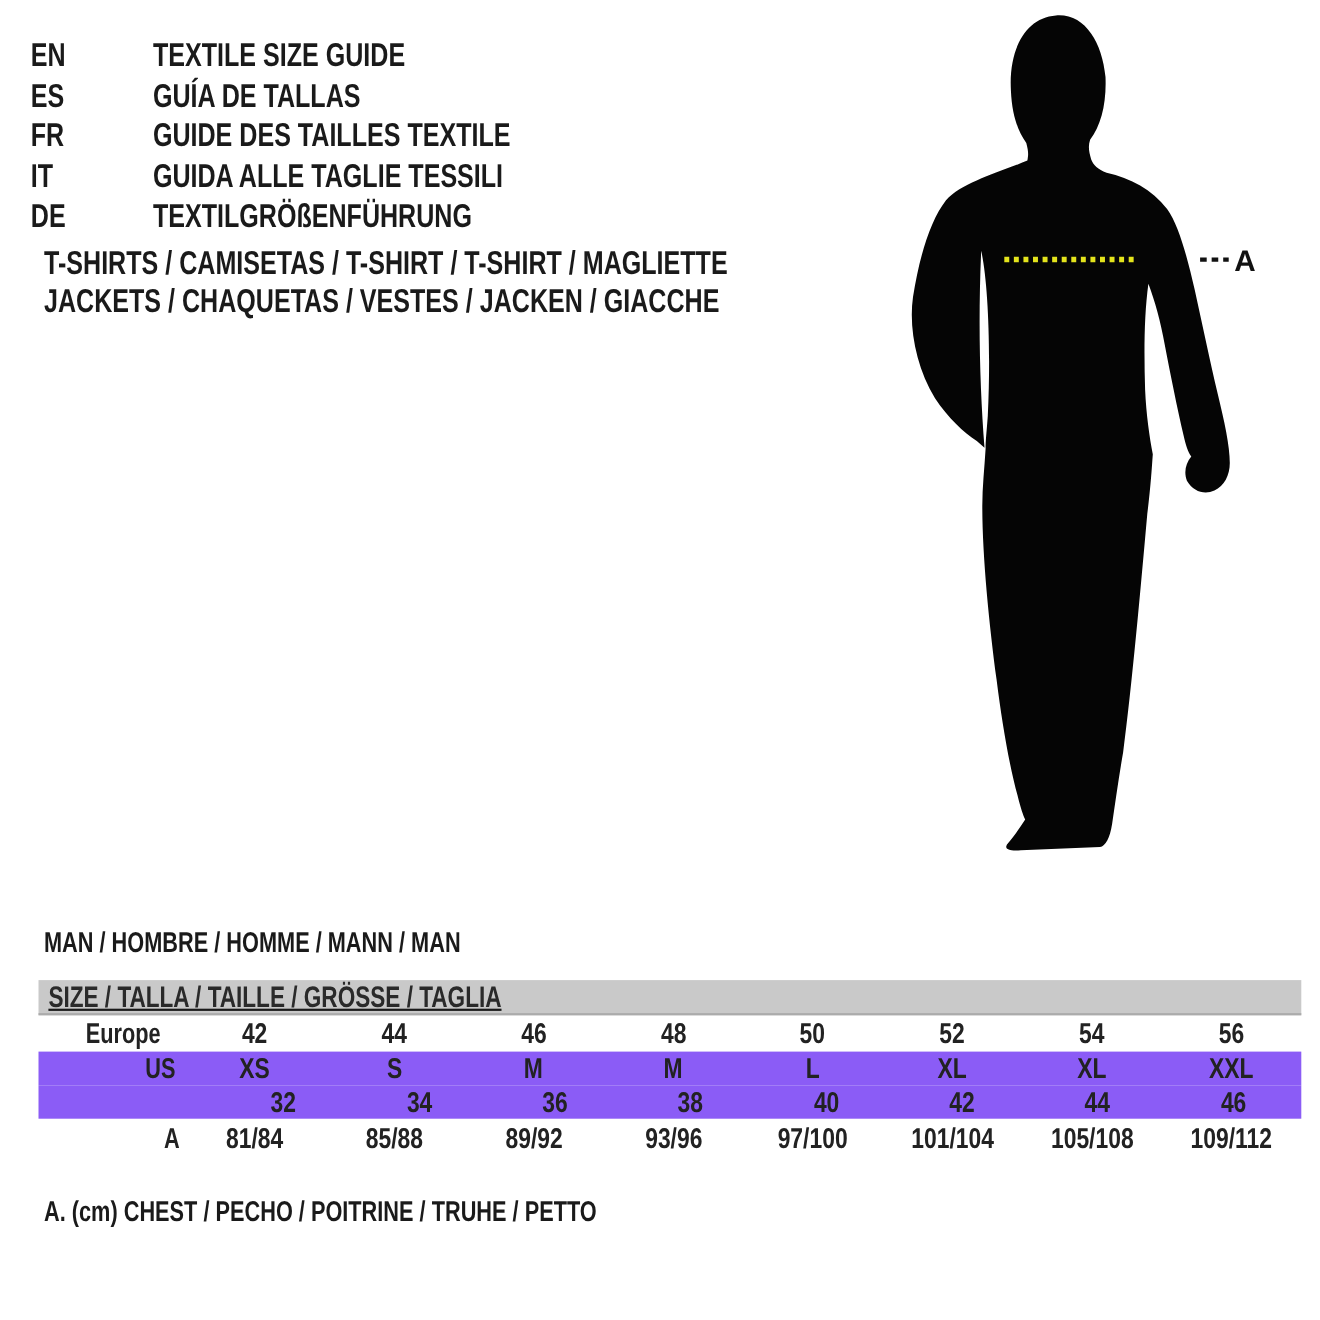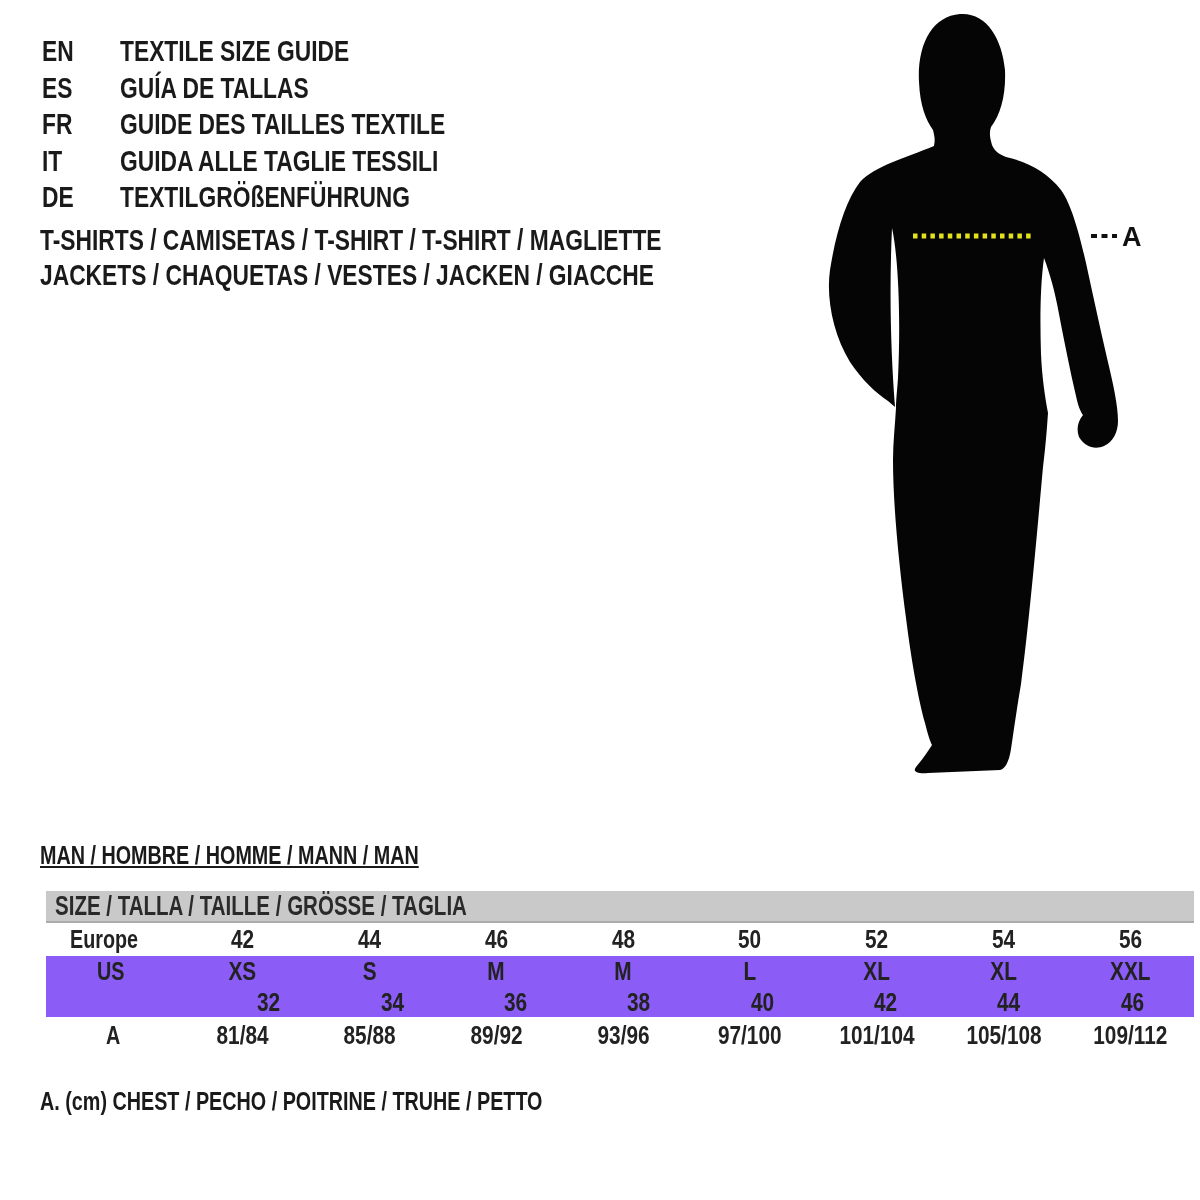--- a/index.html
+++ b/index.html
@@ -8,49 +8,49 @@
     font-family:"Liberation Sans","DejaVu Sans",sans-serif;
     color:#1a1a1a;-webkit-font-smoothing:antialiased;
   }
   .canvas{position:relative;width:1200px;height:1200px;background:#fff;overflow:hidden;}
 
   
   .cxl{display:inline-block;transform:scaleX(0.76);transform-origin:0 50%;white-space:nowrap;}
   .cxc{display:inline-block;transform:scaleX(0.80);transform-origin:50% 50%;white-space:nowrap;}
 
   
-  .lang-list{position:absolute;left:42px;top:33px;}
+  .lang-list{position:absolute;left:28px;top:33px;}
   .lang-row{height:36.5px;display:flex;align-items:center;font-size:30px;font-weight:bold;}
   .lang-code{width:78px;flex:0 0 78px;}
-  .lang-title{flex:1;}
+  .lang-title{flex:1;margin-left:33px;}
 
   
   .products{position:absolute;left:40px;top:222px;}
   .product-line{height:35.5px;display:flex;align-items:center;font-size:30px;font-weight:bold;}
 
   
   .figure-svg{position:absolute;left:0;top:0;width:1200px;height:1200px;pointer-events:none;}
 
   
-  .man-heading{position:absolute;left:40px;top:841px;font-size:26px;font-weight:bold;height:28px;display:flex;align-items:center;text-decoration:underline;}
+  .man-heading{position:absolute;left:40px;top:841px;font-size:26px;font-weight:bold;height:28px;display:flex;}
 
   
-  .size-table{position:absolute;left:46px;top:891px;width:1148px;}
+  .size-table{position:absolute;left:35px;top:891px;width:1148px;text-decoration:underline;}
   .thead{
     height:30px;background:#c9c9c9;border-bottom:2px solid #ababab;
     display:flex;align-items:center;padding-left:9px;
     font-size:27px;font-weight:bold;color:#2a2a2a;
   }
   .trow{display:flex;align-items:center;font-size:26px;font-weight:bold;color:#222;}
   .trow.shaded{background:#8b5cf6;}
   .trow:nth-child(1){height:33px;}
   .trow:nth-child(2){height:31px;}
   .trow:nth-child(3){height:30px;padding-left:28px;}
   .trow:nth-child(4){height:36px;}
-  .tlabel{flex:0 0 133px;padding-left:5px;box-sizing:border-box;text-align:center;}
+  .tlabel{flex:0 0 133px;padding-left:5px;box-sizing:border-box;text-align:right;}
   .tcell{flex:1 1 0;text-align:center;}
 
   
   .footnote{position:absolute;left:40px;top:1087px;font-size:26px;font-weight:bold;height:28px;display:flex;align-items:center;}
 </style>
 </head>
 <body>
 
 <div class="canvas">
 

